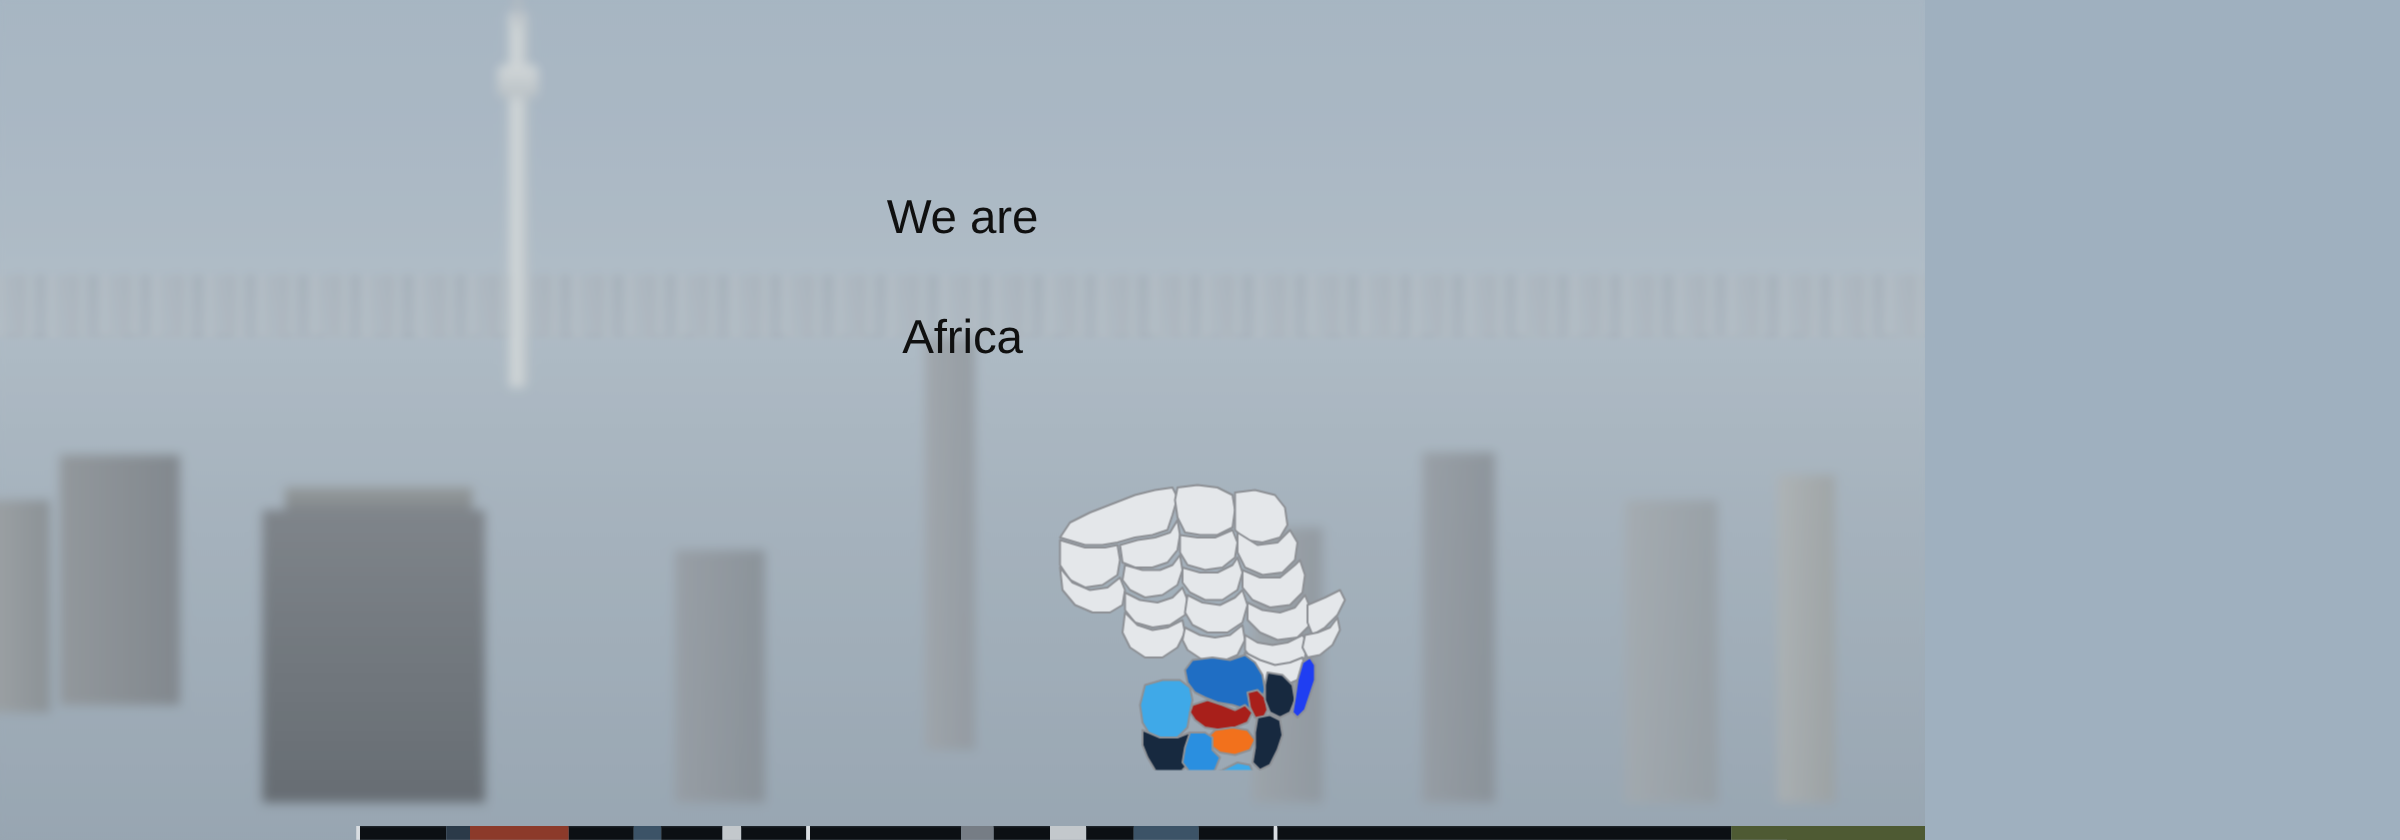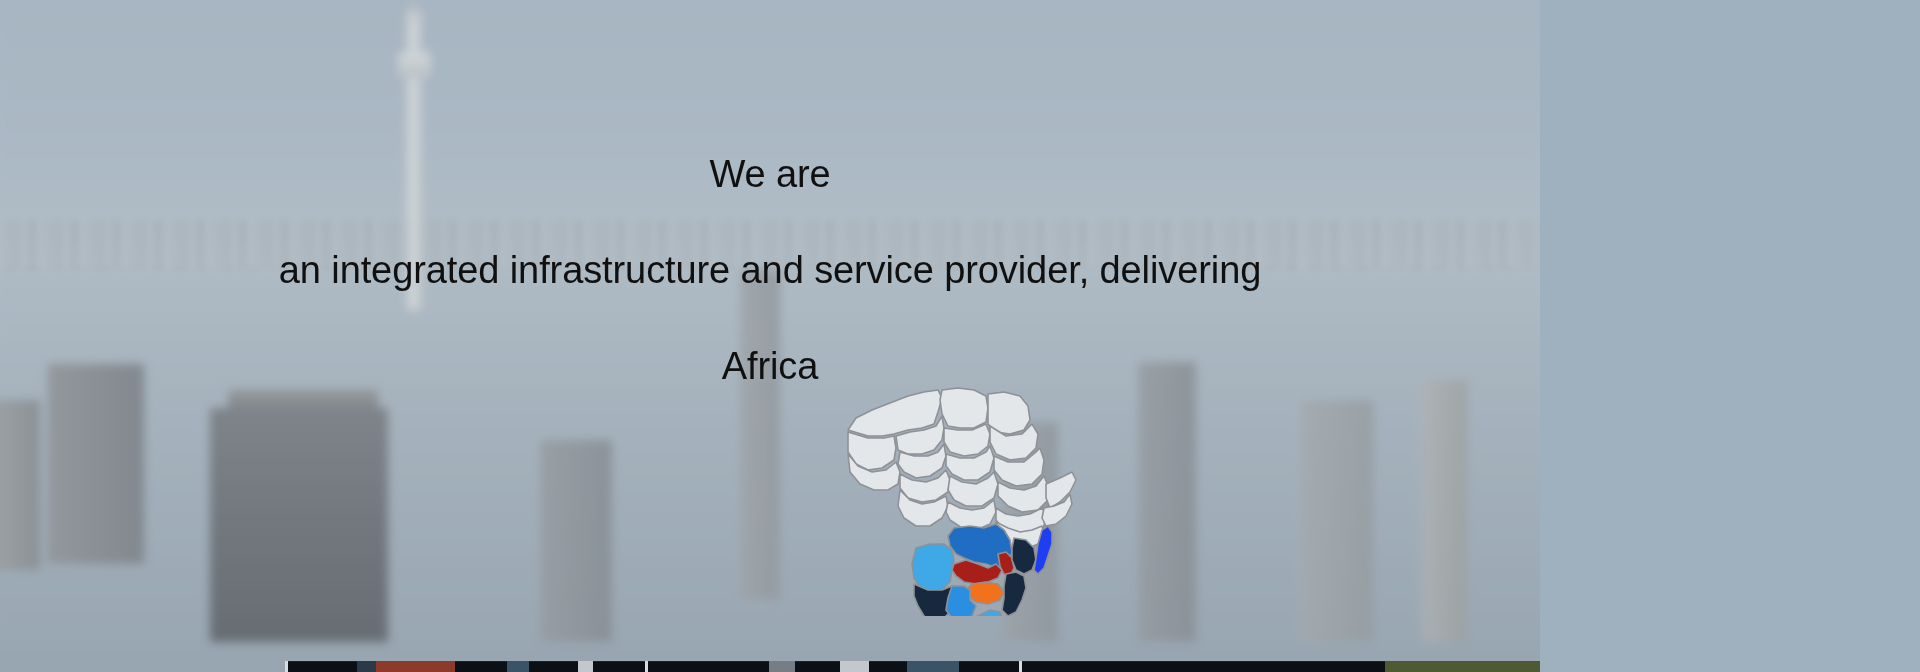--- a/index.html
+++ b/index.html
@@ -294,21 +294,20 @@
     <div class="tower tower-mid-d"></div>
 
     <div class="tower tower-ponte"></div>
     <div class="tower tower-ponte-cap"></div>
     <div class="tower tower-ponte-base"></div>
     <div class="tower tower-white-right"></div>
   </div>
 
   <div id="headline">
     <span class="line">We are</span>
-    <span class="line">an integrated infrastructure and service provider, delivering</span>
     <span class="line">Africa</span>
   </div>
 
   <div id="africa-map">
     <svg viewBox="0 0 240 238" xmlns="http://www.w3.org/2000/svg" aria-label="Africa map">
       <g stroke="#8e9196" stroke-width="1.6" stroke-linejoin="round">
 
         <g fill="#e4e7ea">
           <path d="M10,52 L18,40 L34,32 L52,25 L70,18 L86,14 L100,12 L104,20 L100,34 L96,46 L84,50 L70,52 L56,56 L44,58 L30,58 Z"></path>
           <path d="M104,12 L120,10 L136,12 L148,18 L150,30 L148,44 L136,50 L122,50 L110,48 L104,36 L102,22 Z"></path>

